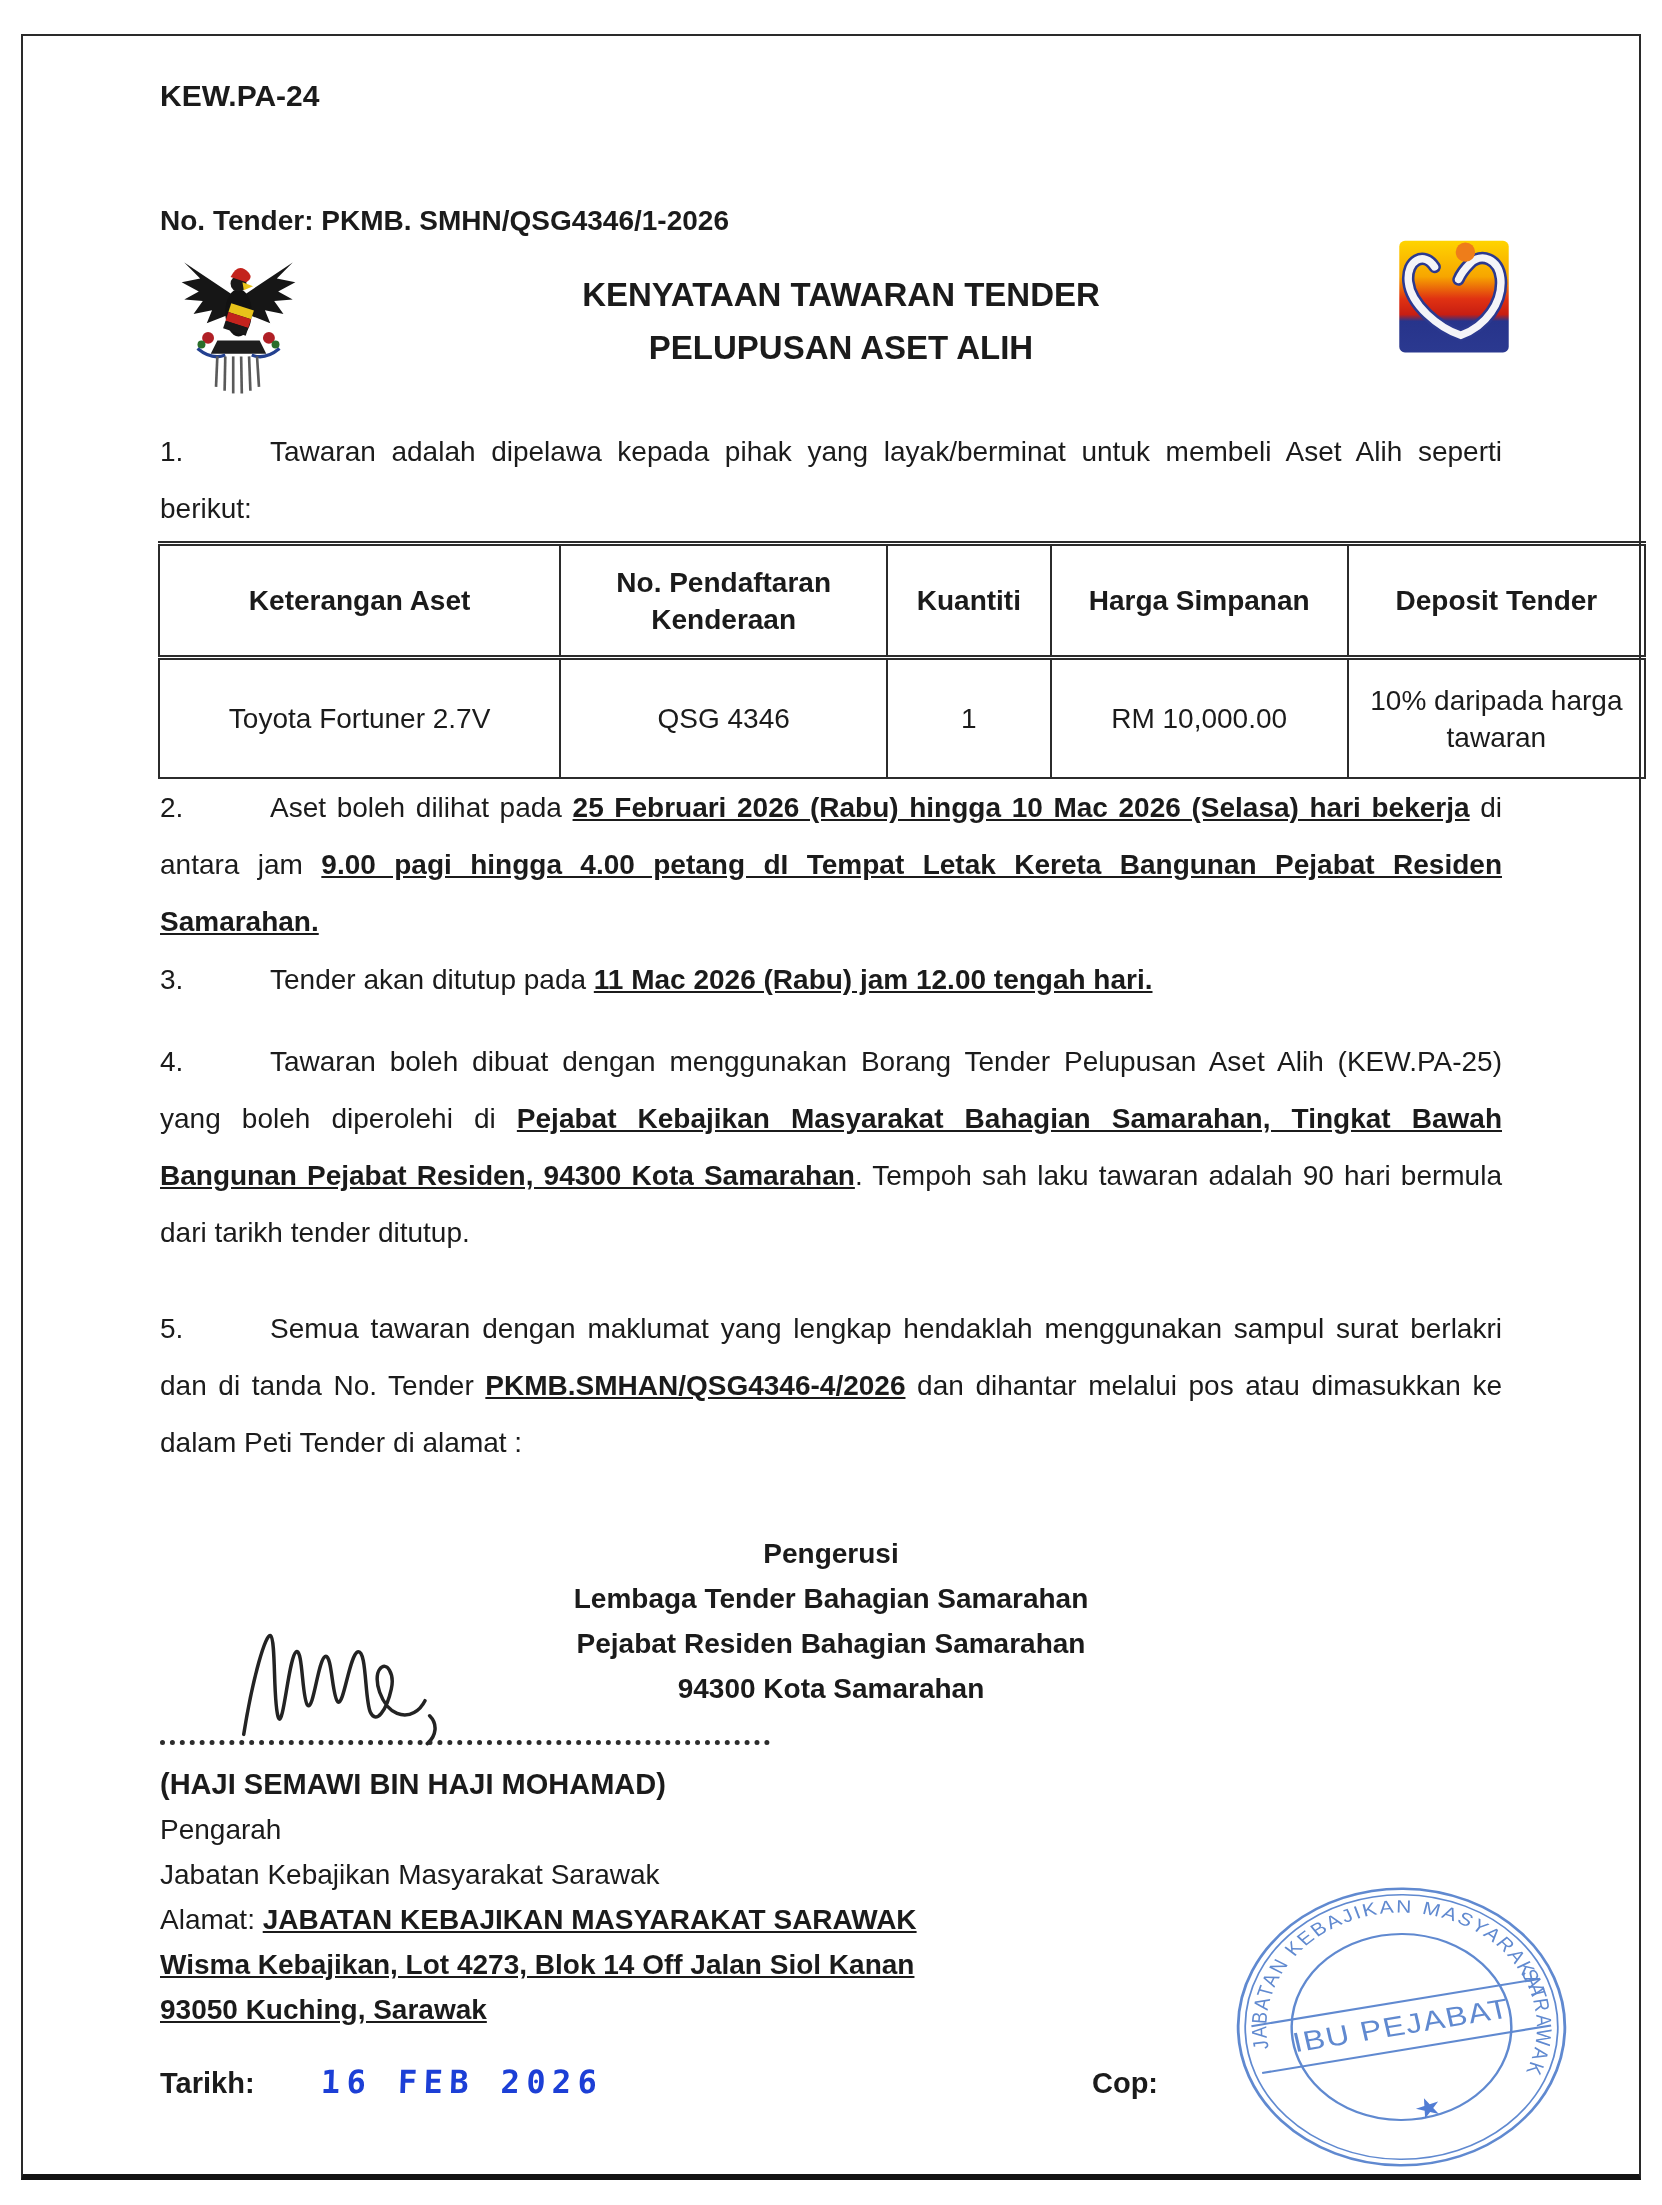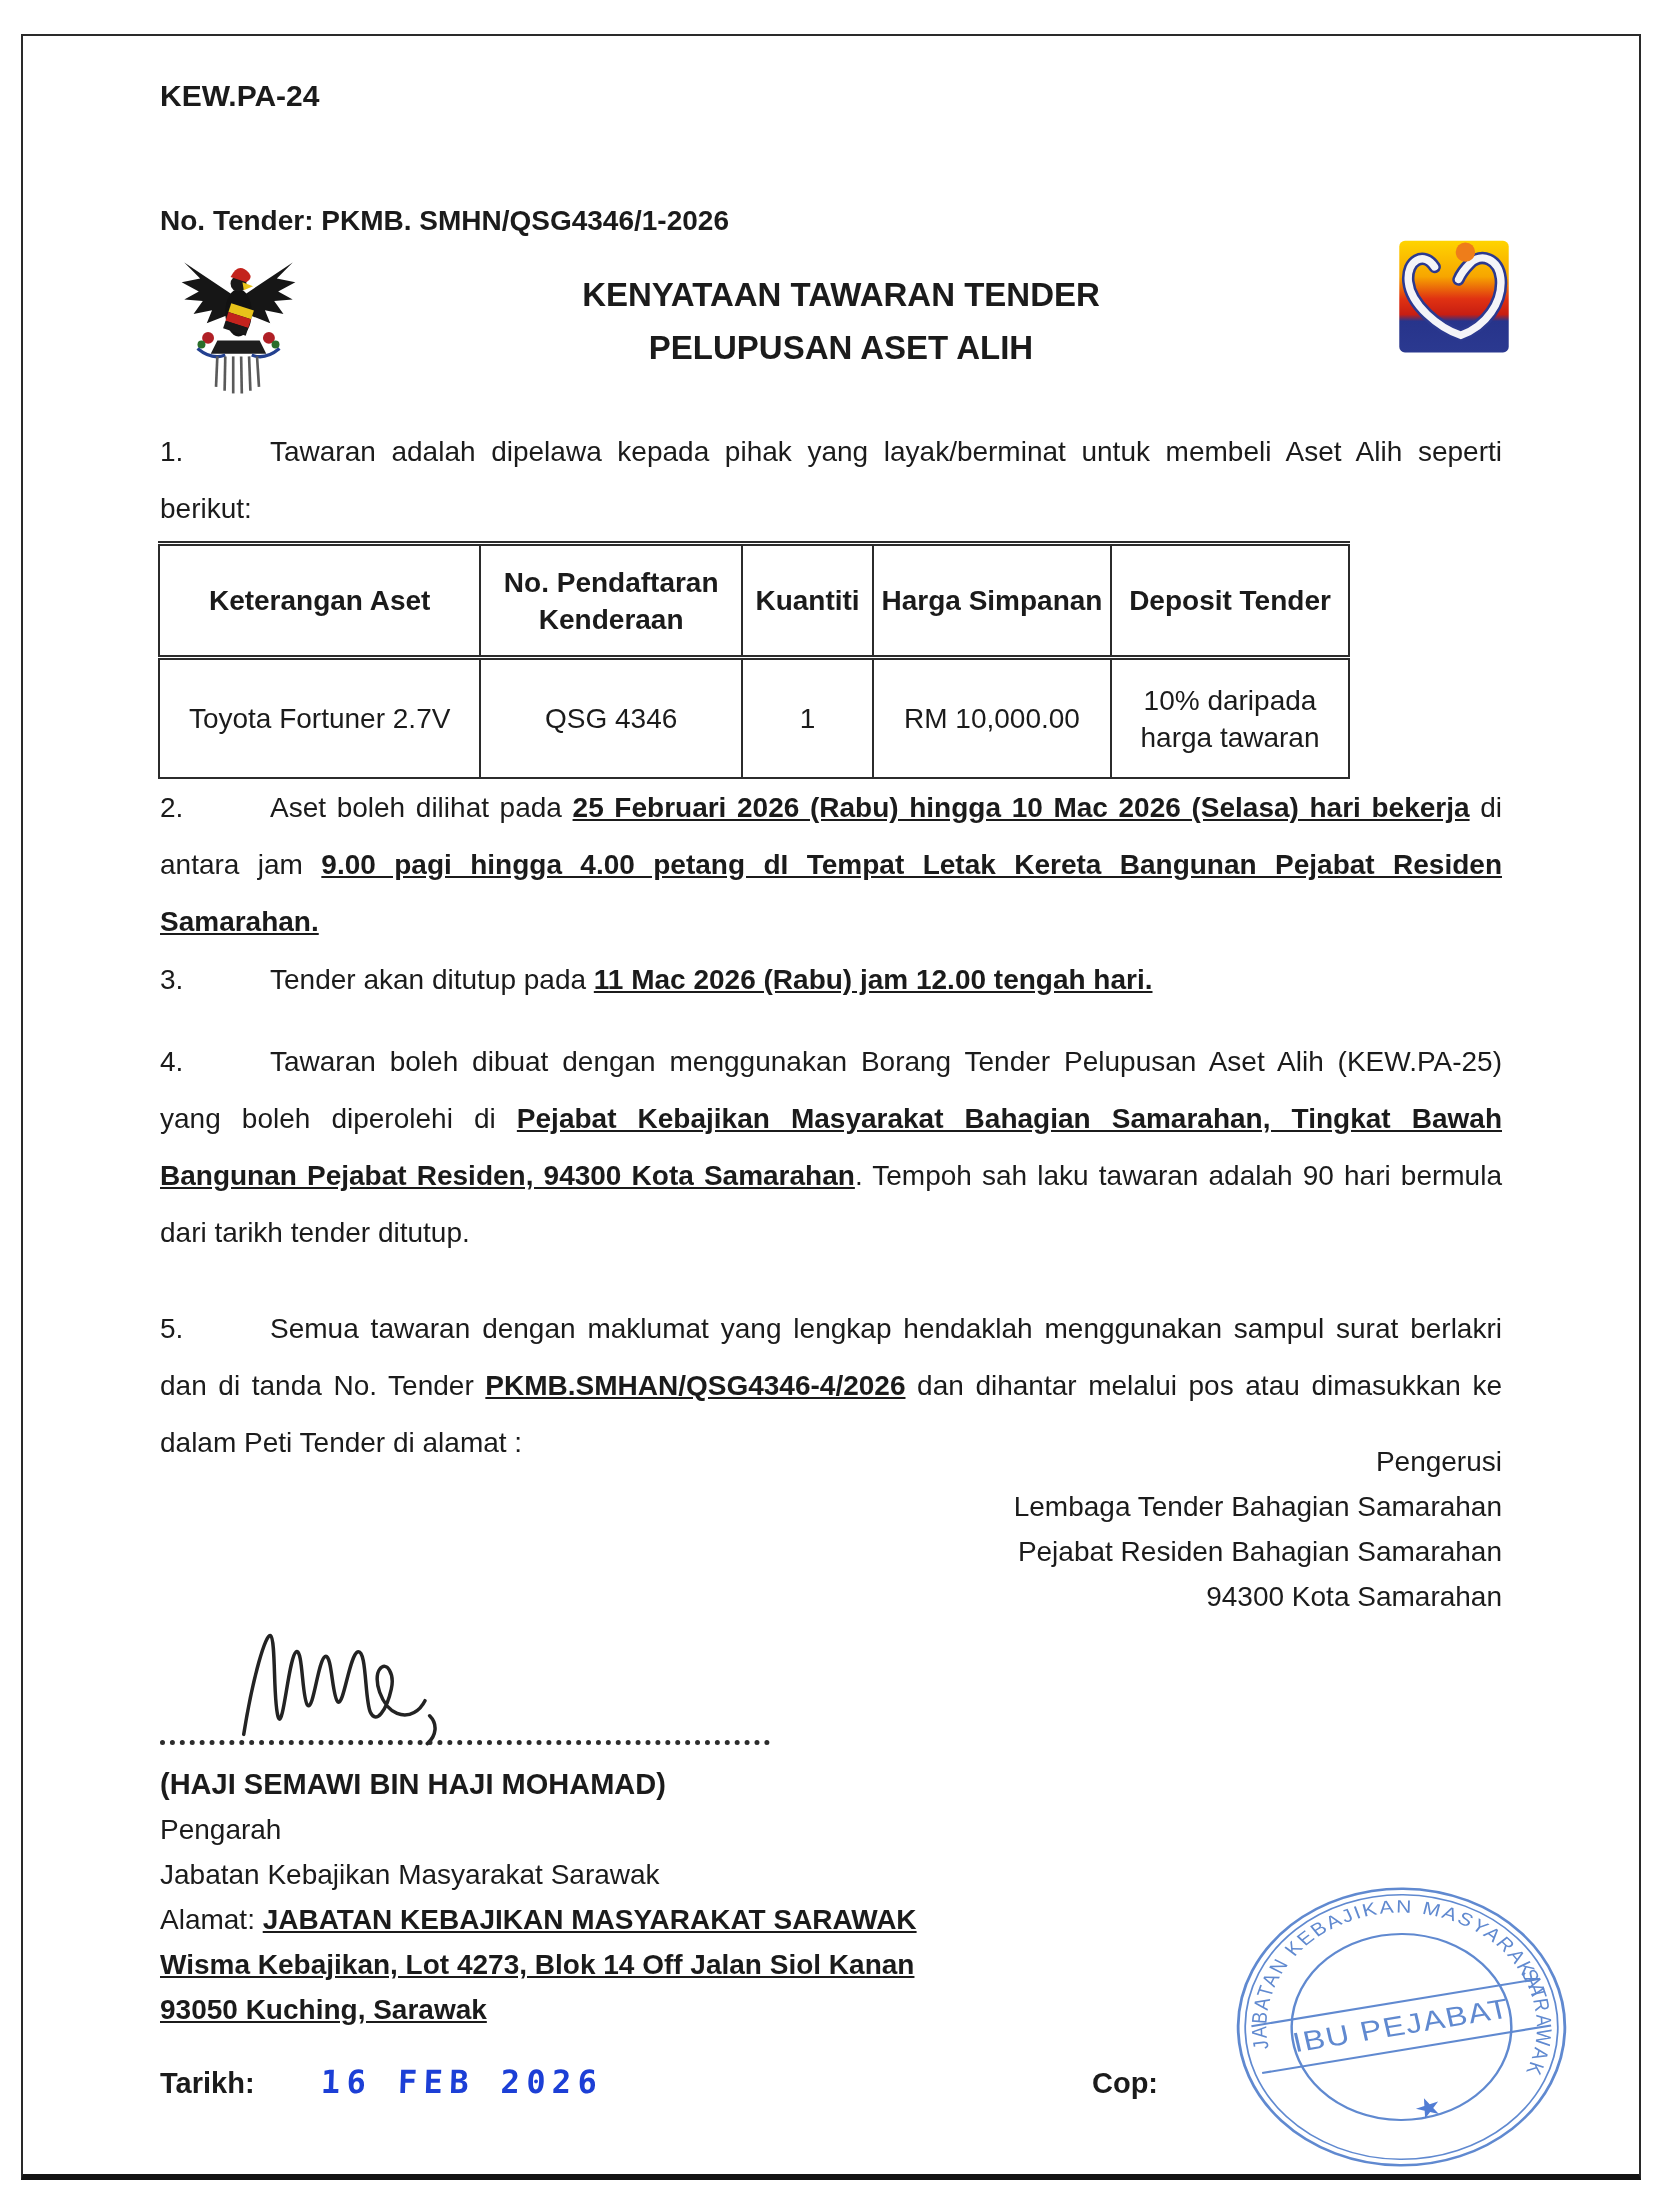--- a/index.html
+++ b/index.html
@@ -18,29 +18,29 @@
   .tender-no{top:193px;text-align:left;font-size:28px;font-weight:bold;padding-right:30px;box-sizing:border-box;margin-top:12px;}
   .doc-title{top:268px;text-align:center;font-size:33px;font-weight:bold;line-height:53px;text-indent:20px;}
   .para{font-size:28px;line-height:57px;text-align:justify;}
   .pnum{display:inline-block;width:110px;font-weight:normal;}
   .p1{top:423px;}
   .p2{top:779px;}
   .p3{top:951px;}
   .p4{top:1033px;}
   .p5{top:1300px;}
   table.asset{
-    top:541px;left:158px;width:1192px;border-collapse:collapse;table-layout:fixed;
+    top:541px;left:158px;width:1488px;border-collapse:collapse;table-layout:fixed;
     font-size:28px;
   }
   table.asset th,table.asset td{
     border:2.1px solid #2b2b2b;text-align:center;vertical-align:middle;padding:5.7px 7px;line-height:37px;
   }
   table.asset th{font-weight:bold;border-top:5px double #2b2b2b;border-bottom:5px double #2b2b2b;height:98px;}
   table.asset td{height:105px;font-weight:normal;}
-  .addr-block{top:1439px;text-align:right;font-weight:normal;font-size:28px;line-height:45px;}
+  .addr-block{top:1531px;text-align:center;font-weight:bold;font-size:28px;line-height:45px;}
   .sig-svg{left:183px;top:1624px;width:312px;height:122px;}
   .dots{left:160px;top:1740px;width:610px;height:0;border-bottom:5.7px dotted #2c2c2c;}
   .sig-lines{top:1762px;font-size:28px;line-height:45px;}
   .sig-name{font-weight:bold;font-size:29px;}
   .footer-label{font-size:29px;font-weight:bold;}
   .tarikh{left:160px;top:2067px;}
   .cop{left:1092px;top:2067px;text-align:right;}
   .date-stamp{
     left:321px;top:2063px;font-family:"DejaVu Sans Mono",monospace;
     font-size:32px;font-weight:bold;color:#1c3fd6;letter-spacing:6.4px;

